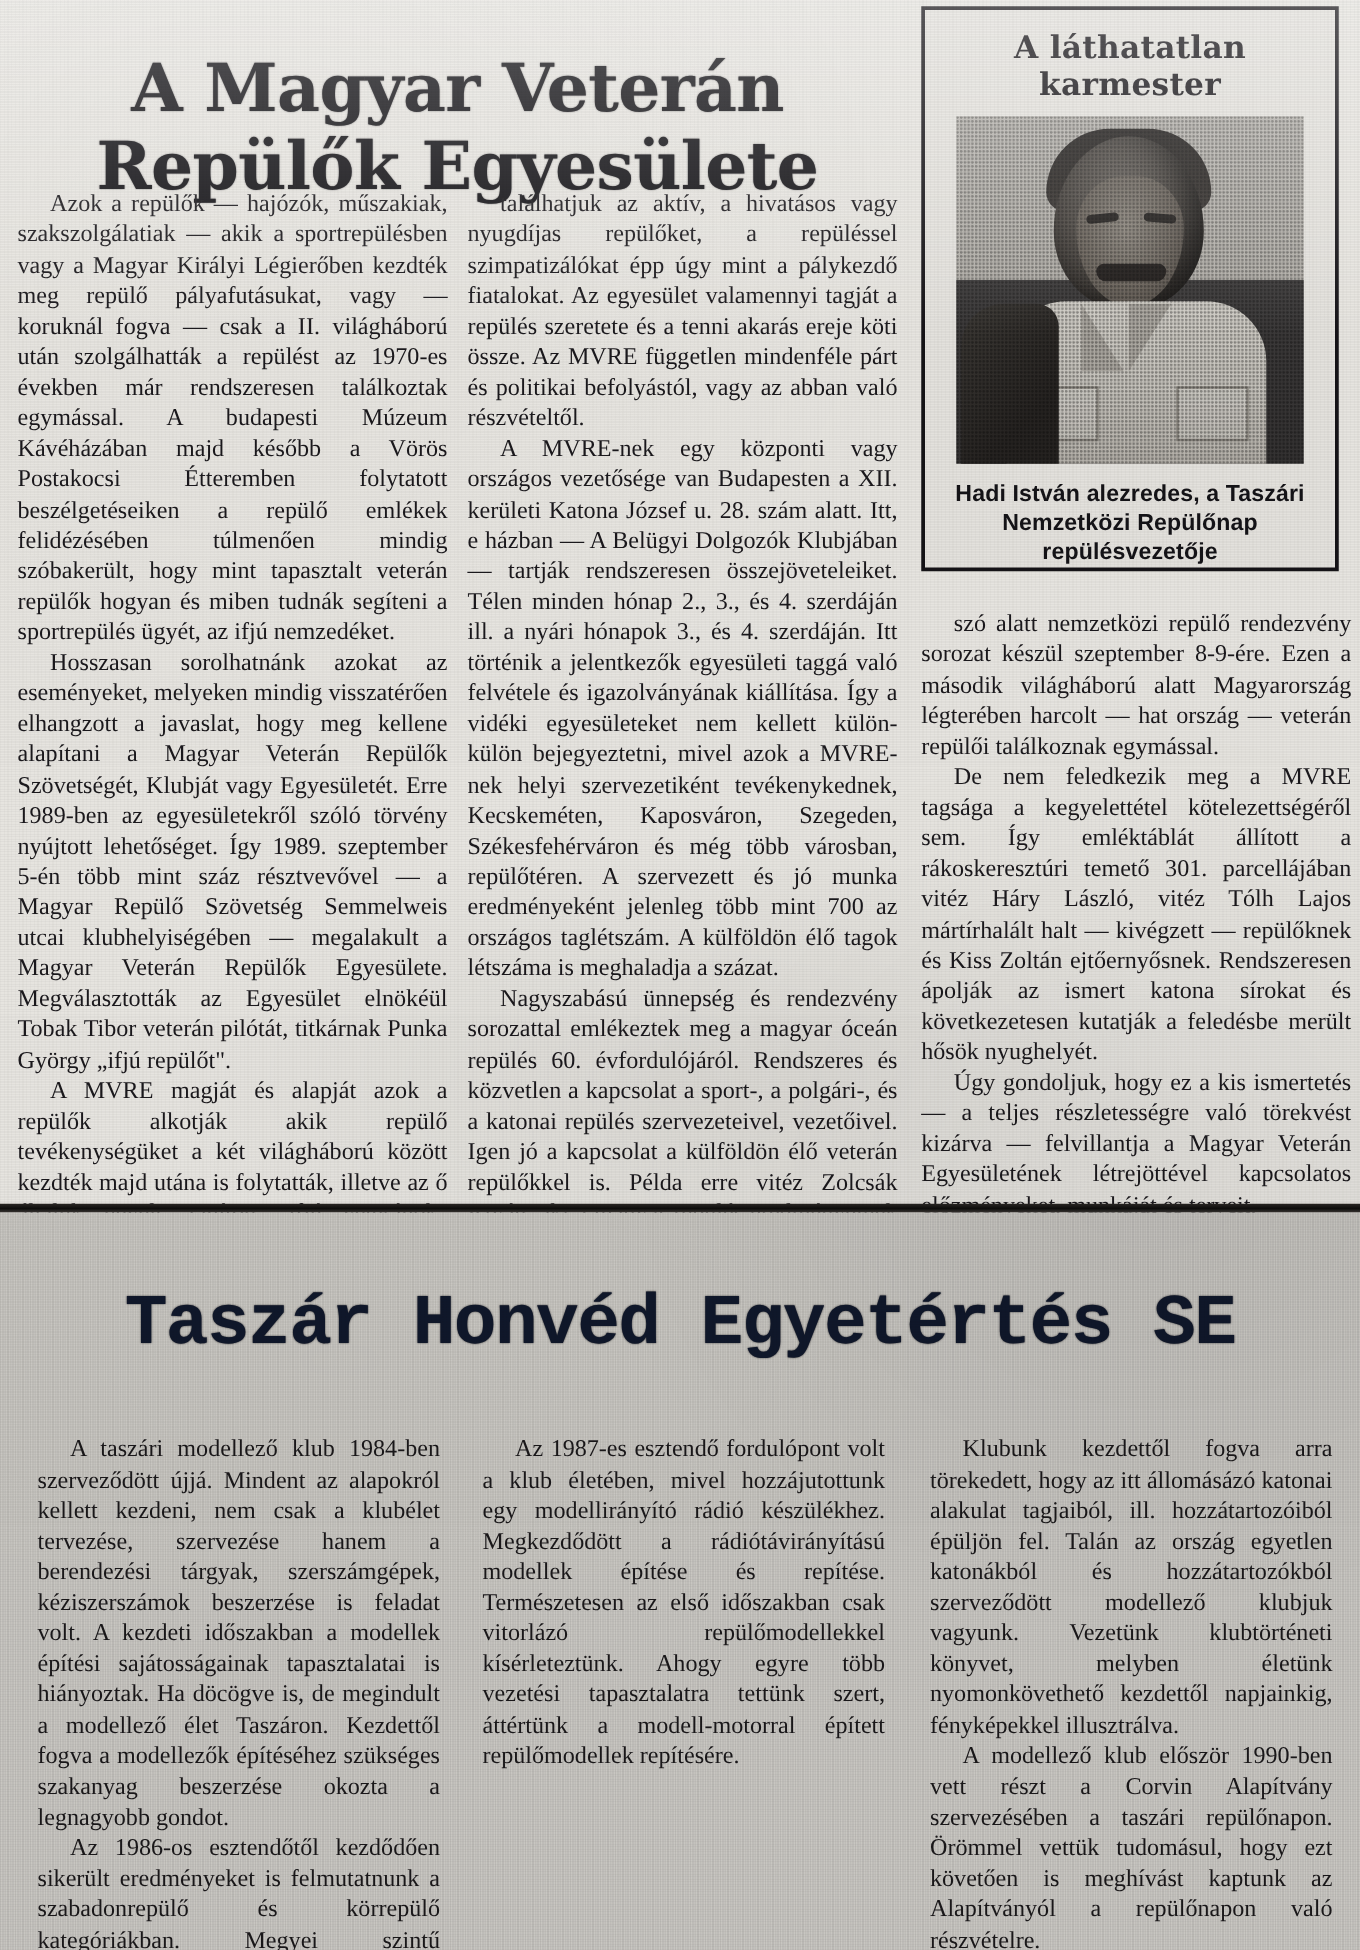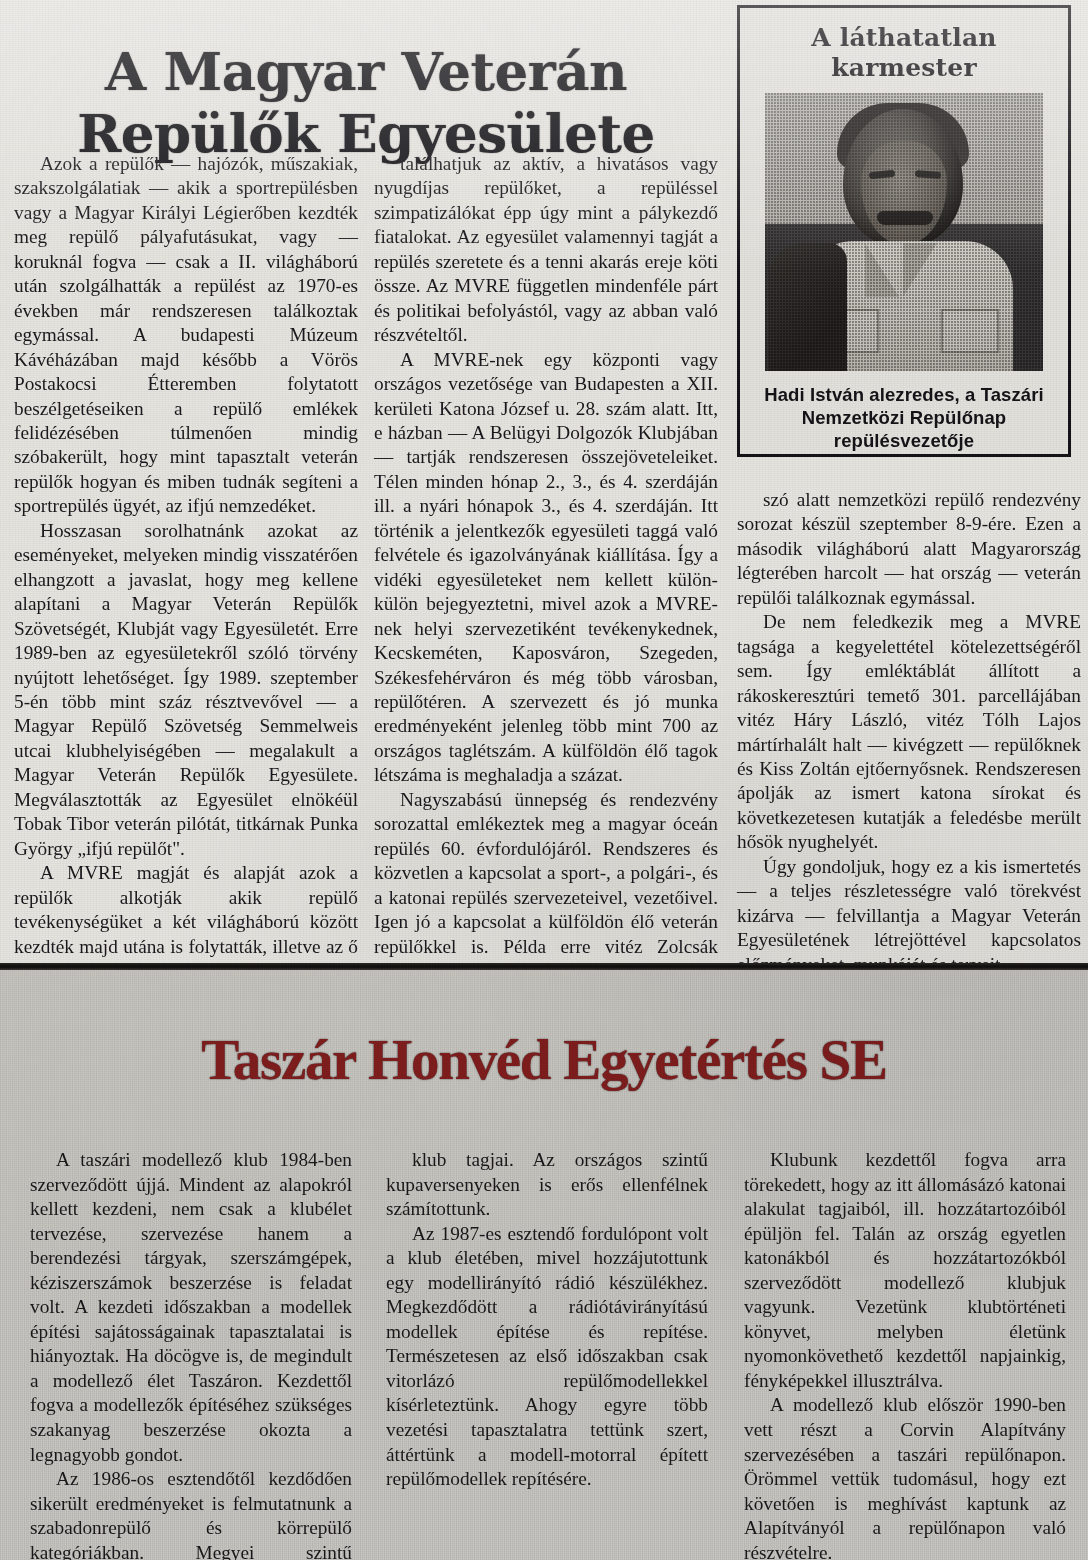--- a/index.html
+++ b/index.html
@@ -231,26 +231,26 @@
       radial-gradient(ellipse 60% 45% at 25% 20%, rgba(255,255,255,0.20), rgba(255,255,255,0) 72%);
     pointer-events:none;
     mix-blend-mode: multiply;
     opacity:.85;
   }
   .headline-second {
     position: absolute;
     left: 20px; top: 8px;
     width: 1048px;
     text-align: center;
-    font-family: Liberation Serif, serif;
+    font-family: Liberation Mono, monospace;
     font-weight: 700;
     font-size: 57px;
     line-height: 70px;
     letter-spacing: -1.3px;
-    color: #7f1d1d;
+    color: #0f172a;
     text-shadow: 0 0 1.5px rgba(15,14,18,0.85);
     z-index: 2;
   }
   .cols-bottom {
     position: absolute;
     left: 30px; top: 178px;
     width: 1040px;
     height: 400px;
     z-index: 2;
   }
@@ -321,21 +321,20 @@
     <h2 class="headline-second">
       <span>Taszár Honvéd Egyetértés SE</span><br>
     </h2>
 
     <div class="cols-bottom">
       <div class="bcol bcol1">
         <p>A taszári modellező klub 1984-ben szerveződött újjá. Mindent az alapokról kellett kezdeni, nem csak a klubélet tervezése, szervezése hanem a berendezési tárgyak, szerszámgépek, kéziszerszámok beszerzése is feladat volt. A kezdeti időszakban a modellek építési sajátosságainak tapasztalatai is hiányoztak. Ha döcögve is, de megindult a modellező élet Taszáron. Kezdettől fogva a modellezők építéséhez szükséges szakanyag beszerzése okozta a legnagyobb gondot.</p>
         <p>Az 1986-os esztendőtől kezdődően sikerült eredményeket is felmutatnunk a szabadonrepülő és körrepülő kategóriákban. Megyei szintű versenyeken dobogós helyezéseket értek el</p>
       </div>
       <div class="bcol bcol2">
-        <p>klub tagjai. Az országos szintű kupaversenyeken is erős ellenfélnek számítottunk.</p>
         <p>Az 1987-es esztendő fordulópont volt a klub életében, mivel hozzájutottunk egy modellirányító rádió készülékhez. Megkezdődött a rádiótávirányítású modellek építése és repítése. Természetesen az első időszakban csak vitorlázó repülőmodellekkel kísérleteztünk. Ahogy egyre több vezetési tapasztalatra tettünk szert, áttértünk a modell-motorral épített repülőmodellek repítésére.</p>
       </div>
       <div class="bcol bcol3">
         <p>Klubunk kezdettől fogva arra törekedett, hogy az itt állomásázó katonai alakulat tagjaiból, ill. hozzátartozóiból épüljön fel. Talán az ország egyetlen katonákból és hozzátartozókból szerveződött modellező klubjuk vagyunk. Vezetünk klubtörténeti könyvet, melyben életünk nyomonkövethető kezdettől napjainkig, fényképekkel illusztrálva.</p>
         <p>A modellező klub először 1990-ben vett részt a Corvin Alapítvány szervezésében a taszári repülőnapon. Örömmel vettük tudomásul, hogy ezt követően is meghívást kaptunk az Alapítványól a repülőnapon való részvételre.</p>
       </div>
     </div>
   </div>
 
 </div>

